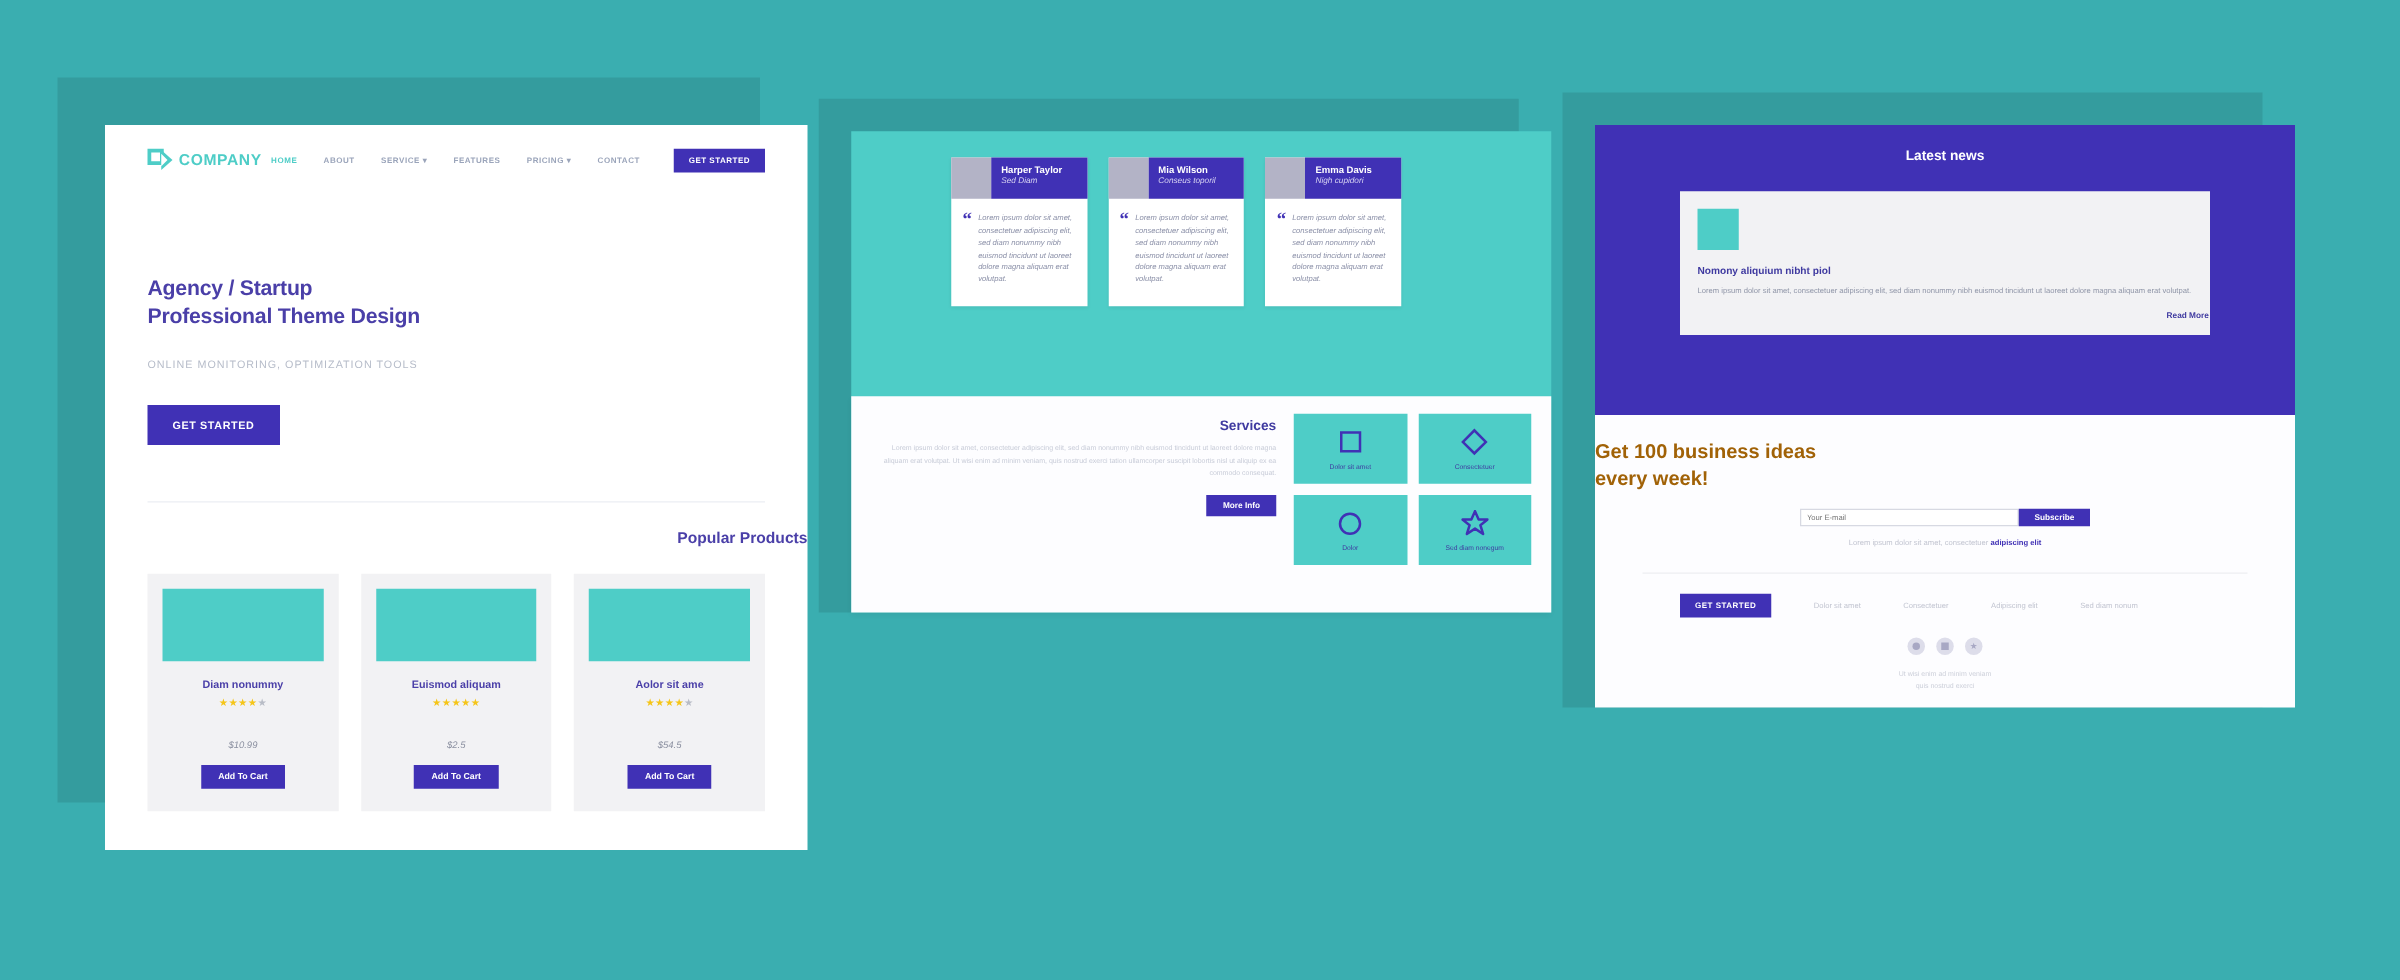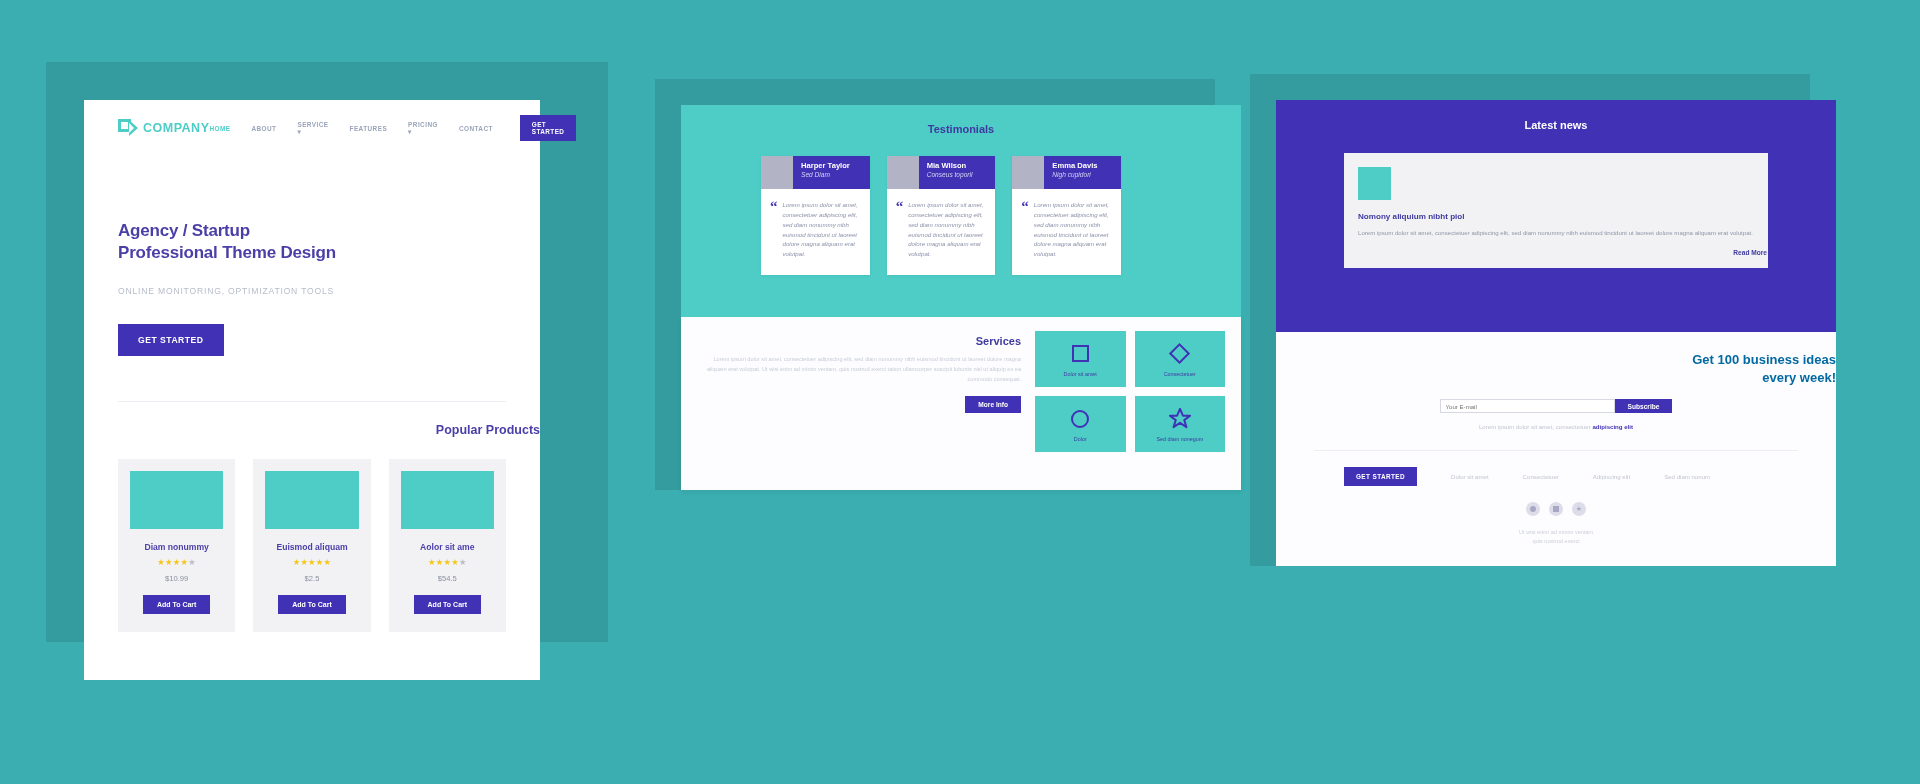--- a/index.html
+++ b/index.html
@@ -13,21 +13,21 @@
 
   
   .shadow {
     position: absolute;
     background: rgba(0,0,0,0.10);
     filter: blur(0.4px);
   }
 
   
   #panel-home {
-    position: absolute; left: 84px; top: 100px; width: 456px; height: 580px;
+    position: absolute; left: 84px; top: 100px; width: 562px; height: 580px;
     background: #ffffff;
   }
   .home-nav { height: 56px; display: flex; align-items: center; padding: 0 34px; }
   .logo { display: flex; align-items: center; gap: 6px; }
   .logo-mark { width: 19px; height: 19px; position: relative; }
   .logo-sq { position:absolute; left:0; top:0; width:13px; height:13px; background:#4ecdc7; }
   .logo-sq2 { position:absolute; left:3px; top:3px; width:7px; height:7px; background:#fff; }
   .logo-tri {
     position:absolute; left:11px; top:1px;
     width:0;height:0;border-left:9px solid #4ecdc7;
@@ -57,21 +57,21 @@
 
   .home-divider { margin: 45px 34px 0 34px; border-top: 1px solid #eceef3; }
   .prod-title { text-align:right; margin-top: 21px; font-size: 12.5px; color:#4a3fa8; font-weight:600; }
   .prod-grid { display:flex; gap: 18px; padding: 22px 34px 0 34px; }
   .prod-card { flex:1; background:#f2f2f4; padding: 12px 12px 18px 12px; text-align:center; }
   .prod-thumb { height: 58px; background:#4ecdc7; }
   .prod-name { margin-top: 13px; font-size: 8.6px; color:#4a3fa8; font-weight:600; }
   .stars { margin-top: 5px; font-size: 8.3px; letter-spacing: .3px; }
   .star-on { color:#f5c518; }
   .star-off { color:#b8bcc6; }
-  .prod-price { margin-top: 7px; font-size: 7.6px; color:#8b90a0; }
+  .prod-price { margin-top: 24px; font-size: 7.6px; color:#8b90a0; font-style: italic; }
   .prod-btn {
     display:inline-block; margin-top: 12px; background:#4031b5; color:#fff;
     font-size: 7px; font-weight:700; padding: 6px 14px;
   }
 
   
   #panel-mid {
     position: absolute; left: 681px; top: 105px; width: 560px; height: 385px;
     background: #4ecdc7;
   }
@@ -117,21 +117,21 @@
   .news-card { flex:1; background:#f2f2f4; padding: 14px 1px 12px 14px; }
   .news-thumb { width: 33px; height: 33px; background:#4ecdc7; }
   .news-h { margin-top: 12px; font-size: 8.1px; color:#3f3aa0; font-weight:700; }
   .news-p { margin-top: 7px; font-size: 6.1px; line-height: 1.62; color:#9096a8; }
   .news-more { margin-top: 11px; text-align:right; font-size: 6.6px; color:#3f3aa0; font-weight:700; }
 
   #panel-sub {
     position: absolute; left: 1276px; top: 332px; width: 560px; height: 234px;
     background: #fdfdff;
   }
-  .sub-h { text-align:right; padding-top: 19px; font-size: 13px; line-height:1.35; color:#0369a1; font-weight:700; }
+  .sub-h { text-align:left; padding-top: 19px; font-size: 16px; line-height:1.35; color:#a16207; font-weight:700; }
   .sub-form { display:flex; justify-content:center; margin-top: 13px; }
   .sub-input {
     width: 175px; height: 14px; border:1px solid #d7d9e2; background:#fff;
     font-size: 6.1px; color:#b4b8c4; padding: 0 5px; outline:none;
     font-family:"Liberation Sans", sans-serif;
   }
   .sub-btn {
     height: 14px; background:#4031b5; color:#fff; font-size: 6.6px; font-weight:700;
     padding: 0 13px; display:flex; align-items:center; border:none;
   }
@@ -209,21 +209,20 @@
         <div class="prod-thumb"></div>
         <div class="prod-name">Aolor sit ame</div>
         <div class="stars"><span class="star-on">★★★★</span><span class="star-off">★</span></div>
         <div class="prod-price">$54.5</div>
         <div class="prod-btn">Add To Cart</div>
       </div>
     </div>
   </div>
 
   <div id="panel-mid">
-    <div class="mid-title">Testimonials</div>
     <div class="t-grid">
       <div class="t-card">
         <div class="t-head">
           <div class="t-avatar"></div>
           <div class="t-meta">
             <div class="t-name">Harper Taylor</div>
             <div class="t-role">Sed Diam</div>
           </div>
         </div>
         <div class="t-body">

